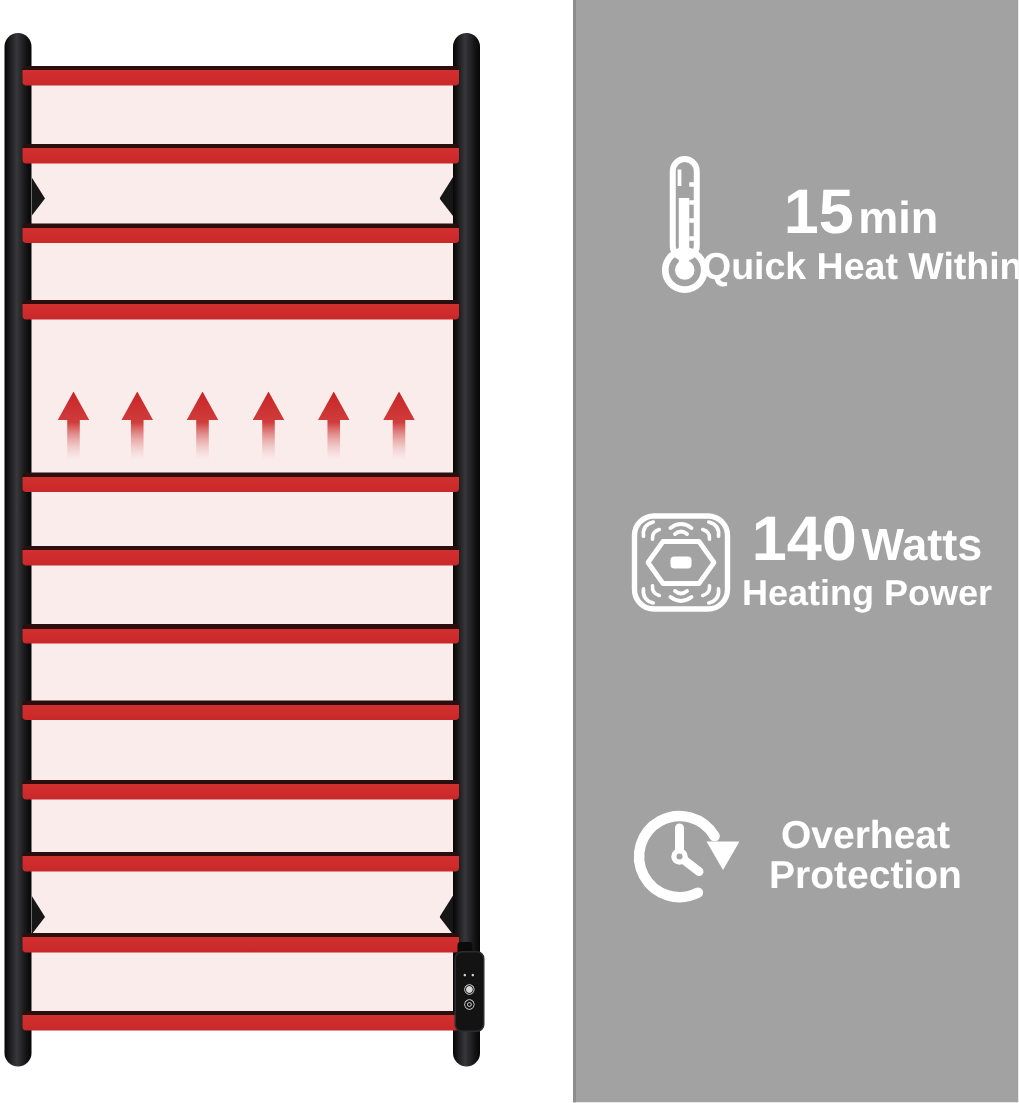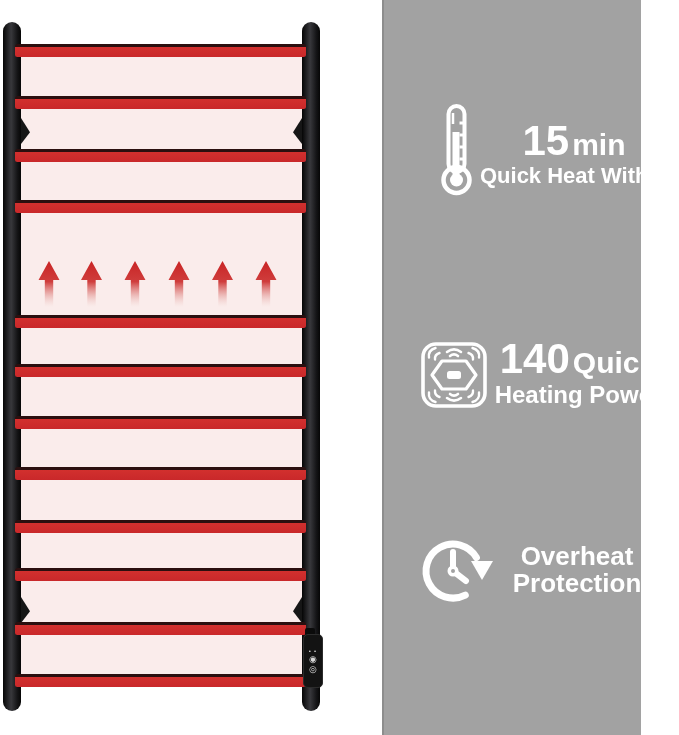--- a/index.html
+++ b/index.html
@@ -20,27 +20,27 @@
         background:linear-gradient(180deg,#2b0f0f 0,#2b0f0f 3px,#d2302e 3px,#c9282a 100%);}
   .arrows-svg{position:absolute;left:36px;top:261px;z-index:2;}
   .control-panel{position:absolute;left:303px;top:634px;width:18px;height:52px;background:#131313;
         border:1px solid #2c2c2c;border-radius:5px;z-index:3;display:flex;flex-direction:column;
         align-items:center;justify-content:center;gap:1px;color:#d8d8d8;}
   .cp-dots{font-size:6px;letter-spacing:1px;line-height:6px;}
   .cp-glyph{font-size:9px;line-height:9px;}
   .cp-notch{position:absolute;left:305px;top:628px;width:10px;height:8px;background:#0b0b0b;border-radius:2px;z-index:3;}
 
   
-  .info-panel{position:absolute;left:382px;top:0;width:259px;height:735px;background:#a2a2a2;
+  .info-panel{position:absolute;left:382px;top:0;width:297px;height:735px;background:#a2a2a2;
         border-left:2px solid #8d8d8d;box-sizing:border-box;}
   .c-icon{position:absolute;}
   .c-text{position:absolute;text-align:center;color:#ffffff;font-weight:bold;white-space:nowrap;}
   .v-big{font-size:42px;line-height:1;}
   .v-unit{font-size:30px;margin-left:3px;}
-  .label-1{font-size:22px;line-height:1.0;margin-top:3px;}
+  .label-1{font-size:25px;line-height:1.0;margin-top:3px;}
   .label-2{font-size:24px;line-height:1.0;margin-top:3px;}
   .label-3{font-size:26px;line-height:27px;}
   svg .stroke{stroke:#ffffff;fill:none;}
 </style>
 </head>
 <body>
 
 <div class="canvas">
 
   <div class="product-area">
@@ -134,21 +134,21 @@
         <path d="M15.5 8 Q8 10 9 17.5"></path>
           <path d="M19.5 13 Q14.5 14.5 15 19.5"></path>
       </g>
       <g class="stroke" stroke-width="2.4" stroke-linecap="round" transform="translate(68,70) scale(-1,-1)">
         <path d="M15.5 8 Q8 10 9 17.5"></path>
           <path d="M19.5 13 Q14.5 14.5 15 19.5"></path>
       </g>
     </svg>
     <div class="c-text" style="left:88px;top:338px;width:212px">
       <div>
-        <span class="v-big">140</span><span class="v-unit">Quick</span>
+        <span class="v-big">140</span><span class="v-unit">Watts</span>
       </div>
       <div class="label-2">Heating Power</div>
     </div>
 
     <svg class="c-icon" style="left:35px;top:537px" width="74" height="68" viewBox="0 0 74 68">
       <path class="stroke" stroke-width="7" stroke-linecap="round" d="M57.4 20.5 A27 27 0 1 0 46.3 58.1"></path>
       <polygon points="52,24 74,24 63,43" fill="#fff"></polygon>
       <line x1="34" y1="34" x2="34" y2="15" stroke="#fff" stroke-width="6" stroke-linecap="round"></line>
       <line x1="34" y1="34" x2="47" y2="44" stroke="#fff" stroke-width="6" stroke-linecap="round"></line>
       <circle cx="34" cy="34" r="5.5" fill="#fff"></circle>

